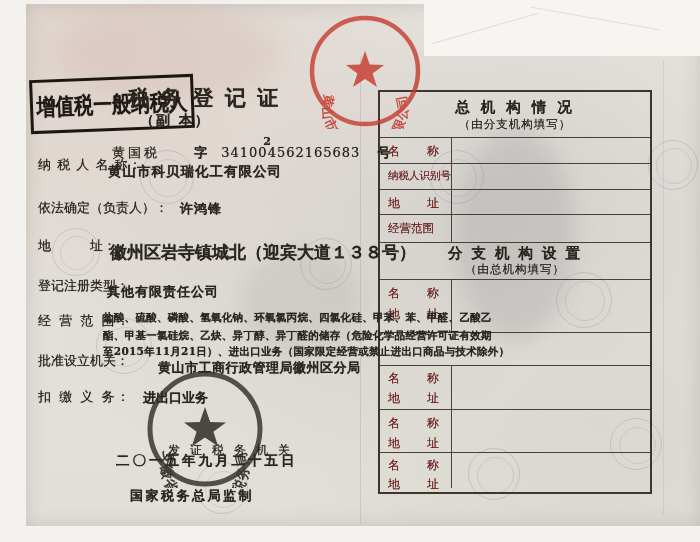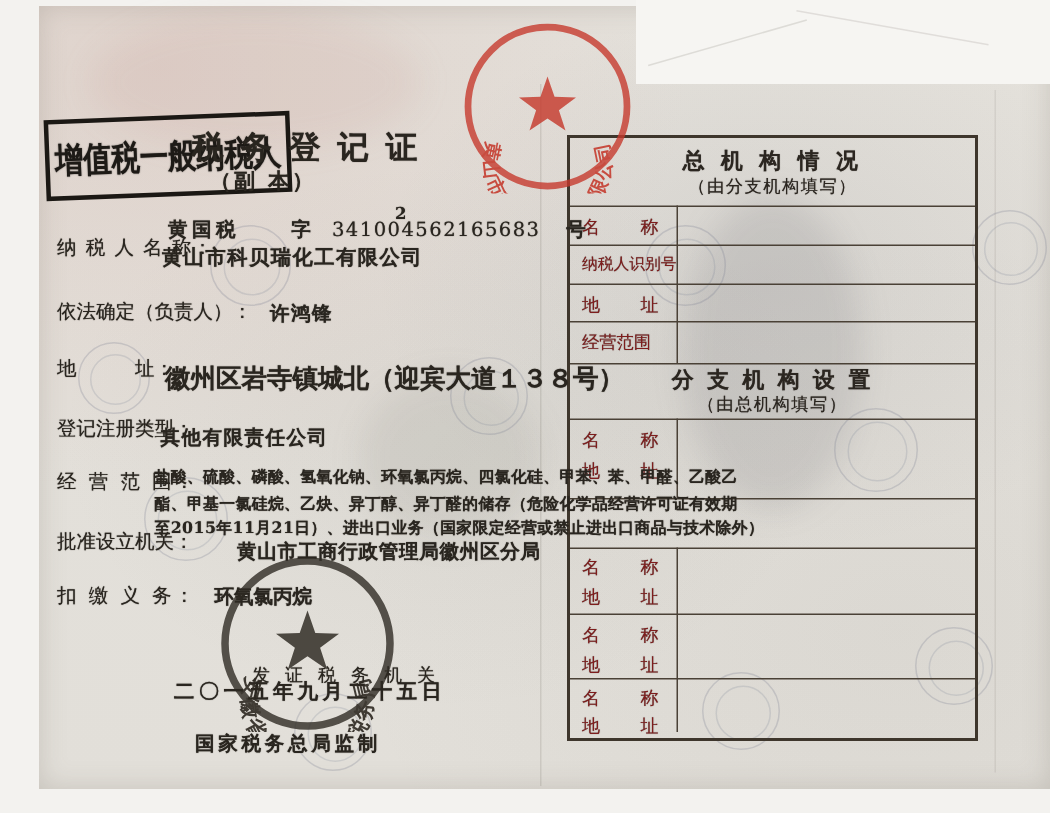--- a/index.html
+++ b/index.html
@@ -65,21 +65,21 @@
   <div class="wm" style="left:52px;top:228px;width:46px;height:46px;"></div>
 
   <div class="vatbox">
     <span>增值税一般纳税人</span>
   </div>
 
   <div class="ink" style="left:128px;top:84px;font-size:21px;font-weight:bold;letter-spacing:2px;z-index:5;">税 务 登 记 证</div>
   <div class="ink" style="left:140px;top:112px;font-size:14px;font-weight:bold;letter-spacing:2px;z-index:5;">（副 本）</div>
 
   <div class="ink" style="left:112px;top:144px;font-size:13px;">
-    <span style="letter-spacing:3px;font-weight:bold;">黄国税</span>
+    <span style="letter-spacing:3px;font-weight:normal;">黄国税</span>
     <span style="margin-left:30px;font-weight:bold;">字</span>
     <span style="position:relative;margin-left:10px;letter-spacing:1px;">
       <span class="sup2">2</span>
       <span>341004562165683</span>
     </span>
     <span style="margin-left:12px;font-weight:bold;">号</span>
   </div>
 
   <div class="ink" style="left:38px;top:156px;font-size:13px;letter-spacing:1px;">纳 税 人 名 称：</div>
   <div class="ink val" style="left:108px;top:163px;font-size:13.5px;letter-spacing:1px;">黄山市科贝瑞化工有限公司</div>
@@ -95,21 +95,21 @@
 
   <div class="ink" style="left:38px;top:312px;font-size:13px;letter-spacing:2px;">经 营 范 围：</div>
   <div class="ink scope val" style="left:103px;top:311px;">盐酸、硫酸、磷酸、氢氧化钠、环氧氯丙烷、四氯化硅、甲苯、苯、甲醛、乙酸乙</div>
   <div class="ink scope val" style="left:103px;top:329px;">酯、甲基一氯硅烷、乙炔、异丁醇、异丁醛的储存（危险化学品经营许可证有效期</div>
   <div class="ink scope val" style="left:103px;top:345px;">至2015年11月21日）、进出口业务（国家限定经营或禁止进出口商品与技术除外）</div>
 
   <div class="ink" style="left:38px;top:352px;font-size:13px;">批准设立机关：</div>
   <div class="ink val" style="left:158px;top:359px;font-size:13px;letter-spacing:.5px;">黄山市工商行政管理局徽州区分局</div>
 
   <div class="ink" style="left:38px;top:388px;font-size:13px;letter-spacing:2px;">扣 缴 义 务：</div>
-  <div class="ink val" style="left:143px;top:389px;font-size:13px;">环氧氯丙烷</div>
+  <div class="ink val" style="left:143px;top:389px;font-size:13px;">进出口业务</div>
 
   <div class="ink" style="left:168px;top:426px;font-size:12px;letter-spacing:10px;z-index:2;margin-top:16px;">发证税务机关</div>
   <div class="ink" style="left:116px;top:452px;font-size:13.5px;font-weight:bold;letter-spacing:3px;z-index:2;text-align:right;">二〇一五年九月二十五日</div>
   <div class="ink" style="left:130px;top:487px;font-size:13px;font-weight:bold;letter-spacing:2.5px;z-index:3;">国家税务总局监制</div>
 
   <div class="stamp" style="left:307px;top:13px;width:116px;height:116px;opacity:.88;">
     <svg width="116" height="116" viewBox="0 0 116 116">
       <defs>
           <path id="redArc" d="M 20,78 A 42,42 0 1,0 96,78" fill="none"></path>
         </defs>

